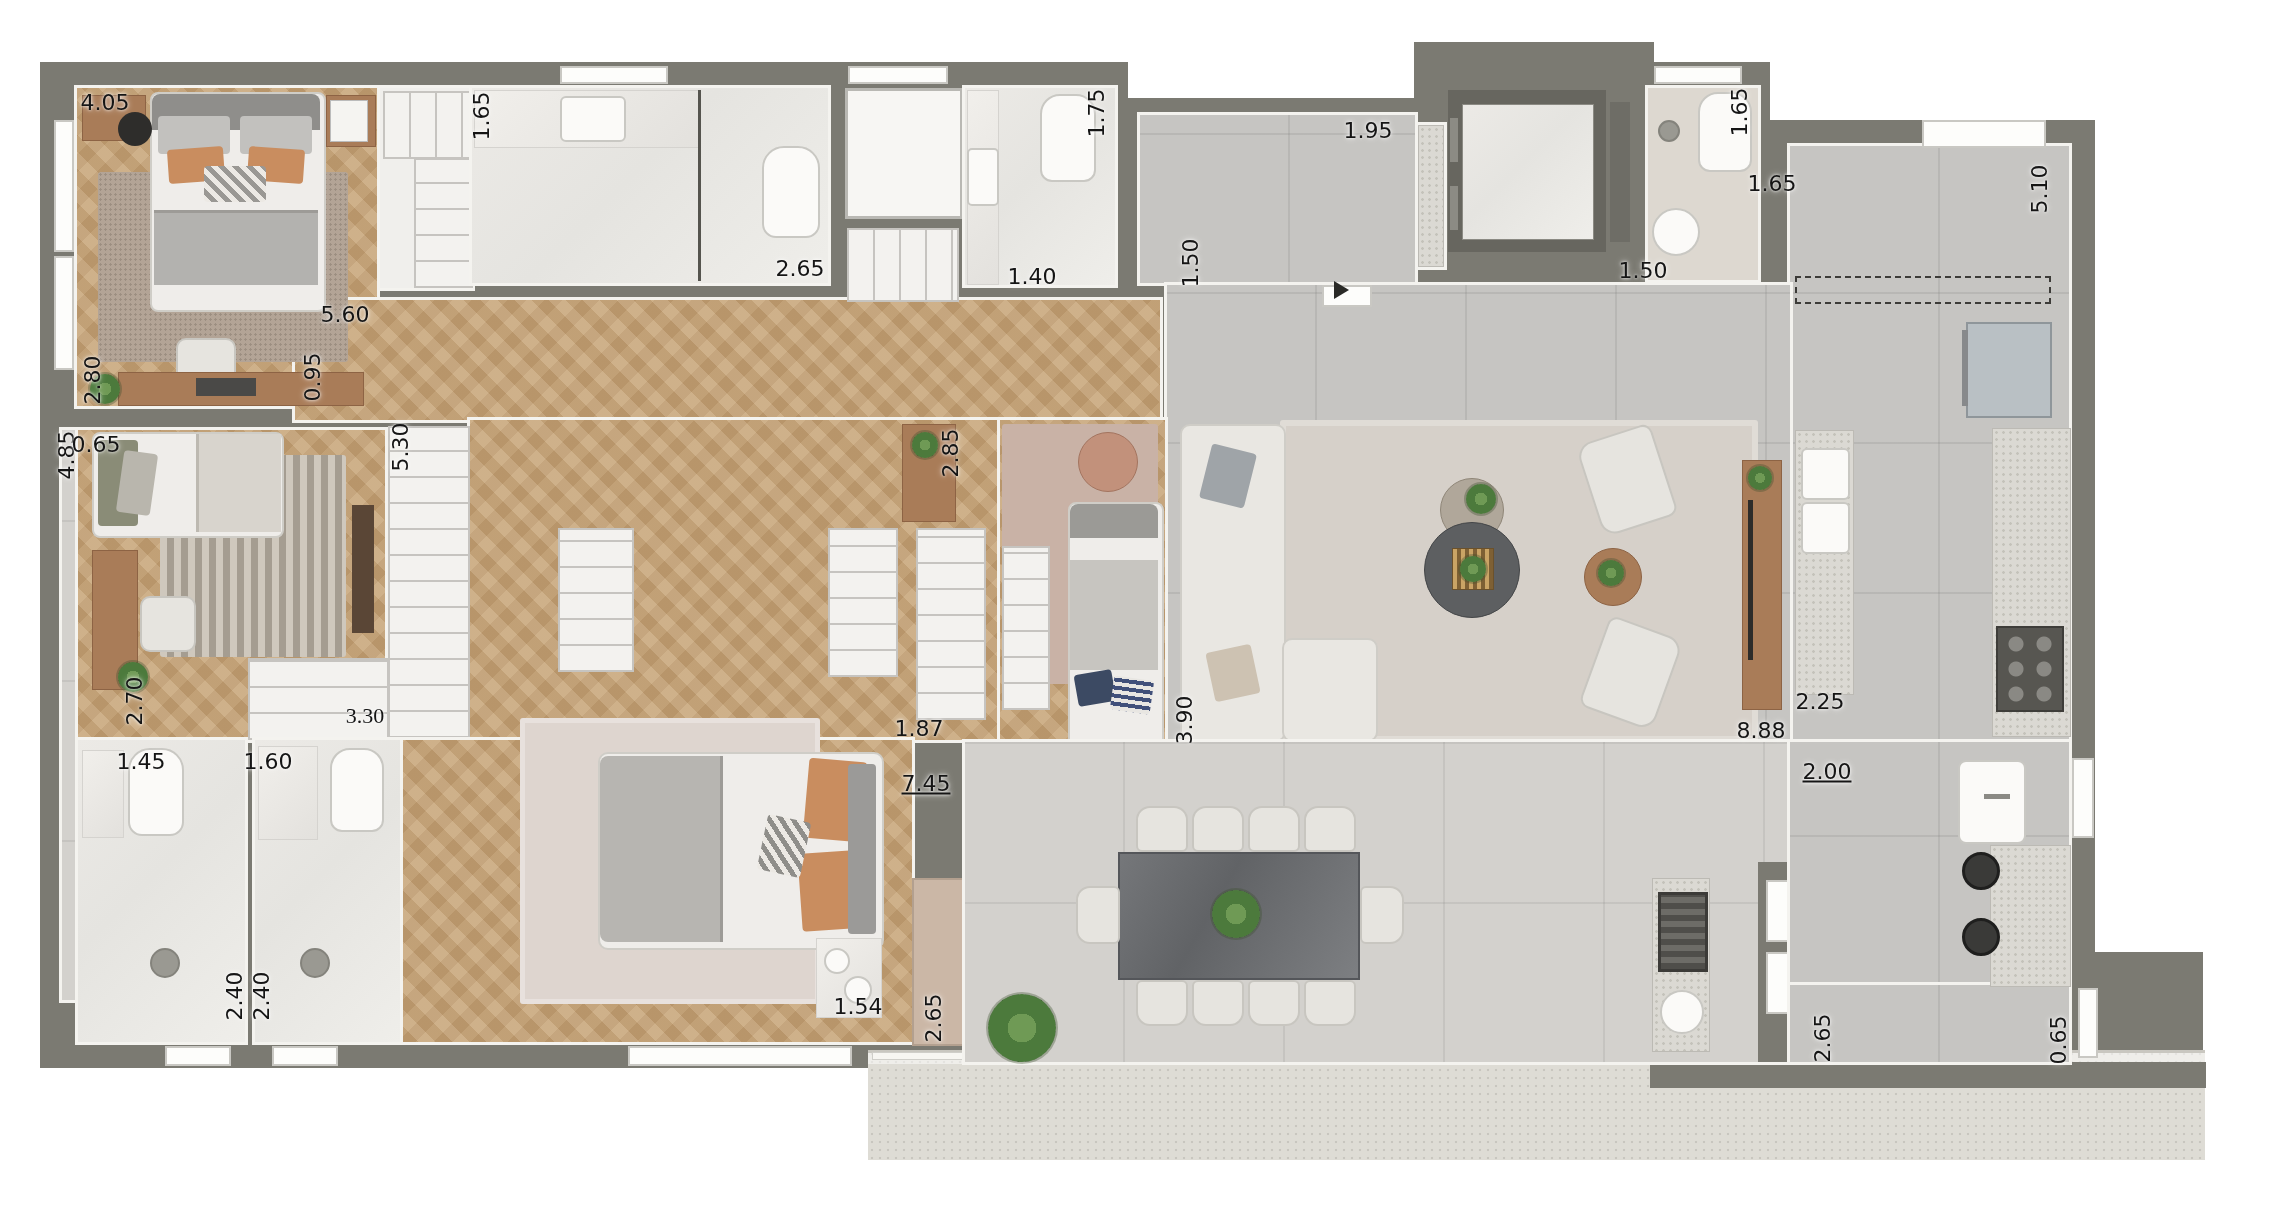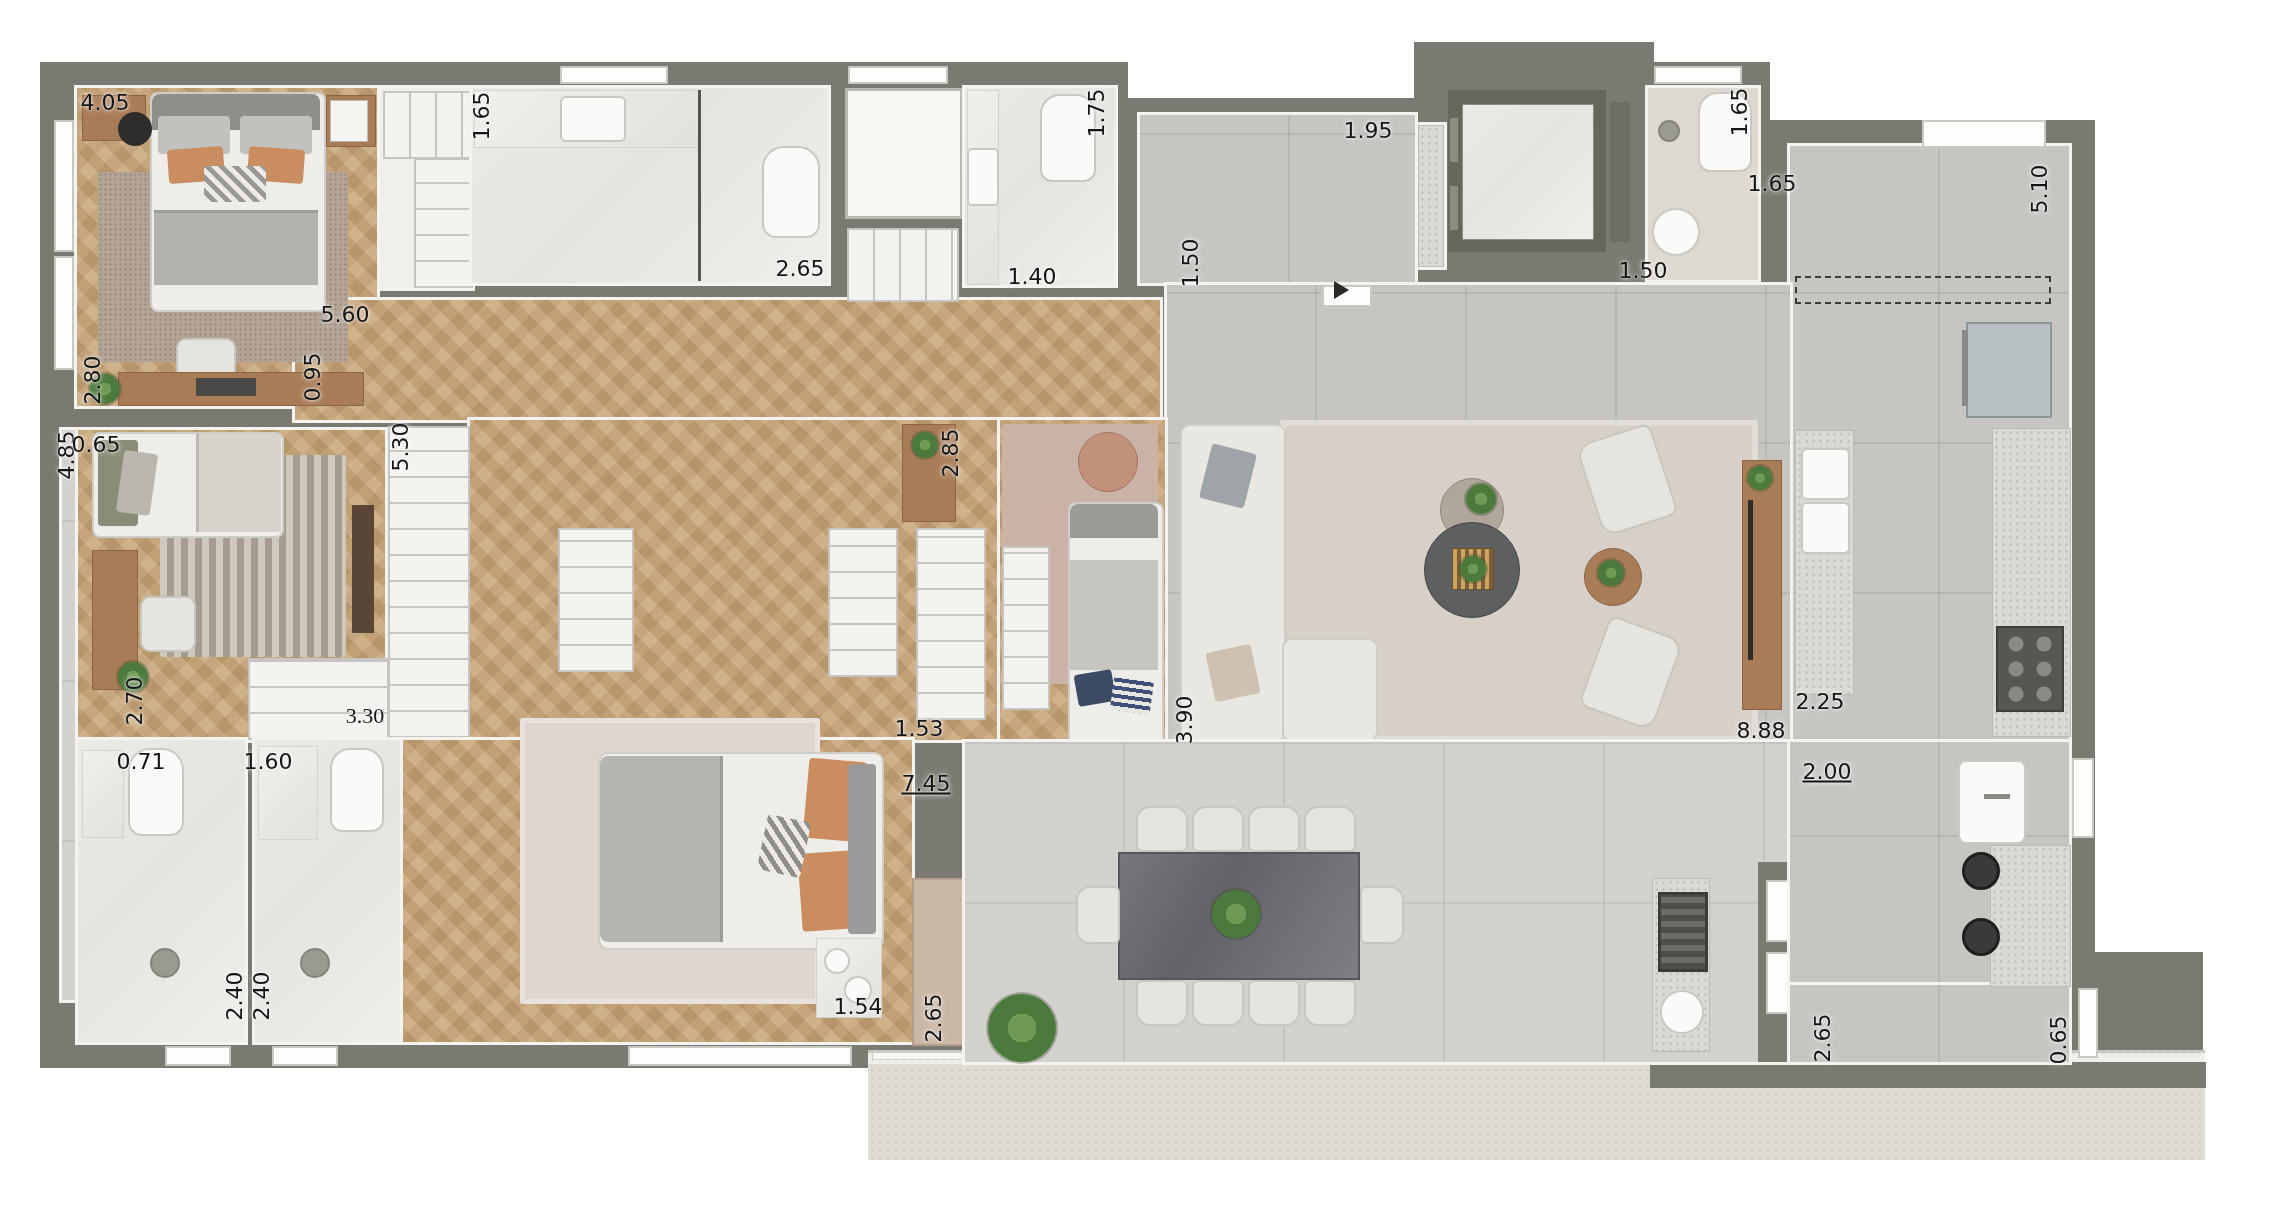--- a/index.html
+++ b/index.html
@@ -262,24 +262,24 @@
       <span class="dim v" style="left: 1190px; top: 263px;">1.50</span>
       <span class="dim" style="left: 1643px; top: 270px;">1.50</span>
       <span class="dim v" style="left: 1739px; top: 112px;">1.65</span>
       <span class="dim" style="left: 1772px; top: 183px;">1.65</span>
       <span class="dim v" style="left: 2039px; top: 189px;">5.10</span>
       <span class="dim v" style="left: 66px; top: 455px;">4.85</span>
       <span class="dim" style="left: 96px; top: 444px;">0.65</span>
       <span class="dim v" style="left: 400px; top: 447px;">5.30</span>
       <span class="dim v" style="left: 134px; top: 701px;">2.70</span>
       <span class="dim" style="left: 365px; top: 716px; font-family: Liberation Serif, serif;">3.30</span>
-      <span class="dim" style="left: 141px; top: 761px;">0.71</span>
+      <span class="dim" style="left: 141px; top: 761px;">1.45</span>
       <span class="dim" style="left: 268px; top: 761px;">1.60</span>
       <span class="dim v" style="left: 950px; top: 453px;">2.85</span>
-      <span class="dim" style="left: 919px; top: 728px;">1.53</span>
+      <span class="dim" style="left: 919px; top: 728px;">1.87</span>
       <span class="dim" style="left: 926px; top: 783px; text-decoration: underline;">7.45</span>
       <span class="dim v" style="left: 1184px; top: 720px;">3.90</span>
       <span class="dim v" style="left: 234px; top: 996px;">2.40</span>
       <span class="dim v" style="left: 261px; top: 996px;">2.40</span>
       <span class="dim" style="left: 858px; top: 1006px;">1.54</span>
       <span class="dim v" style="left: 933px; top: 1018px;">2.65</span>
       <span class="dim" style="left: 1820px; top: 701px;">2.25</span>
       <span class="dim" style="left: 1761px; top: 730px;">8.88</span>
       <span class="dim" style="left: 1827px; top: 771px; text-decoration: underline;">2.00</span>
       <span class="dim v" style="left: 1822px; top: 1038px;">2.65</span>

